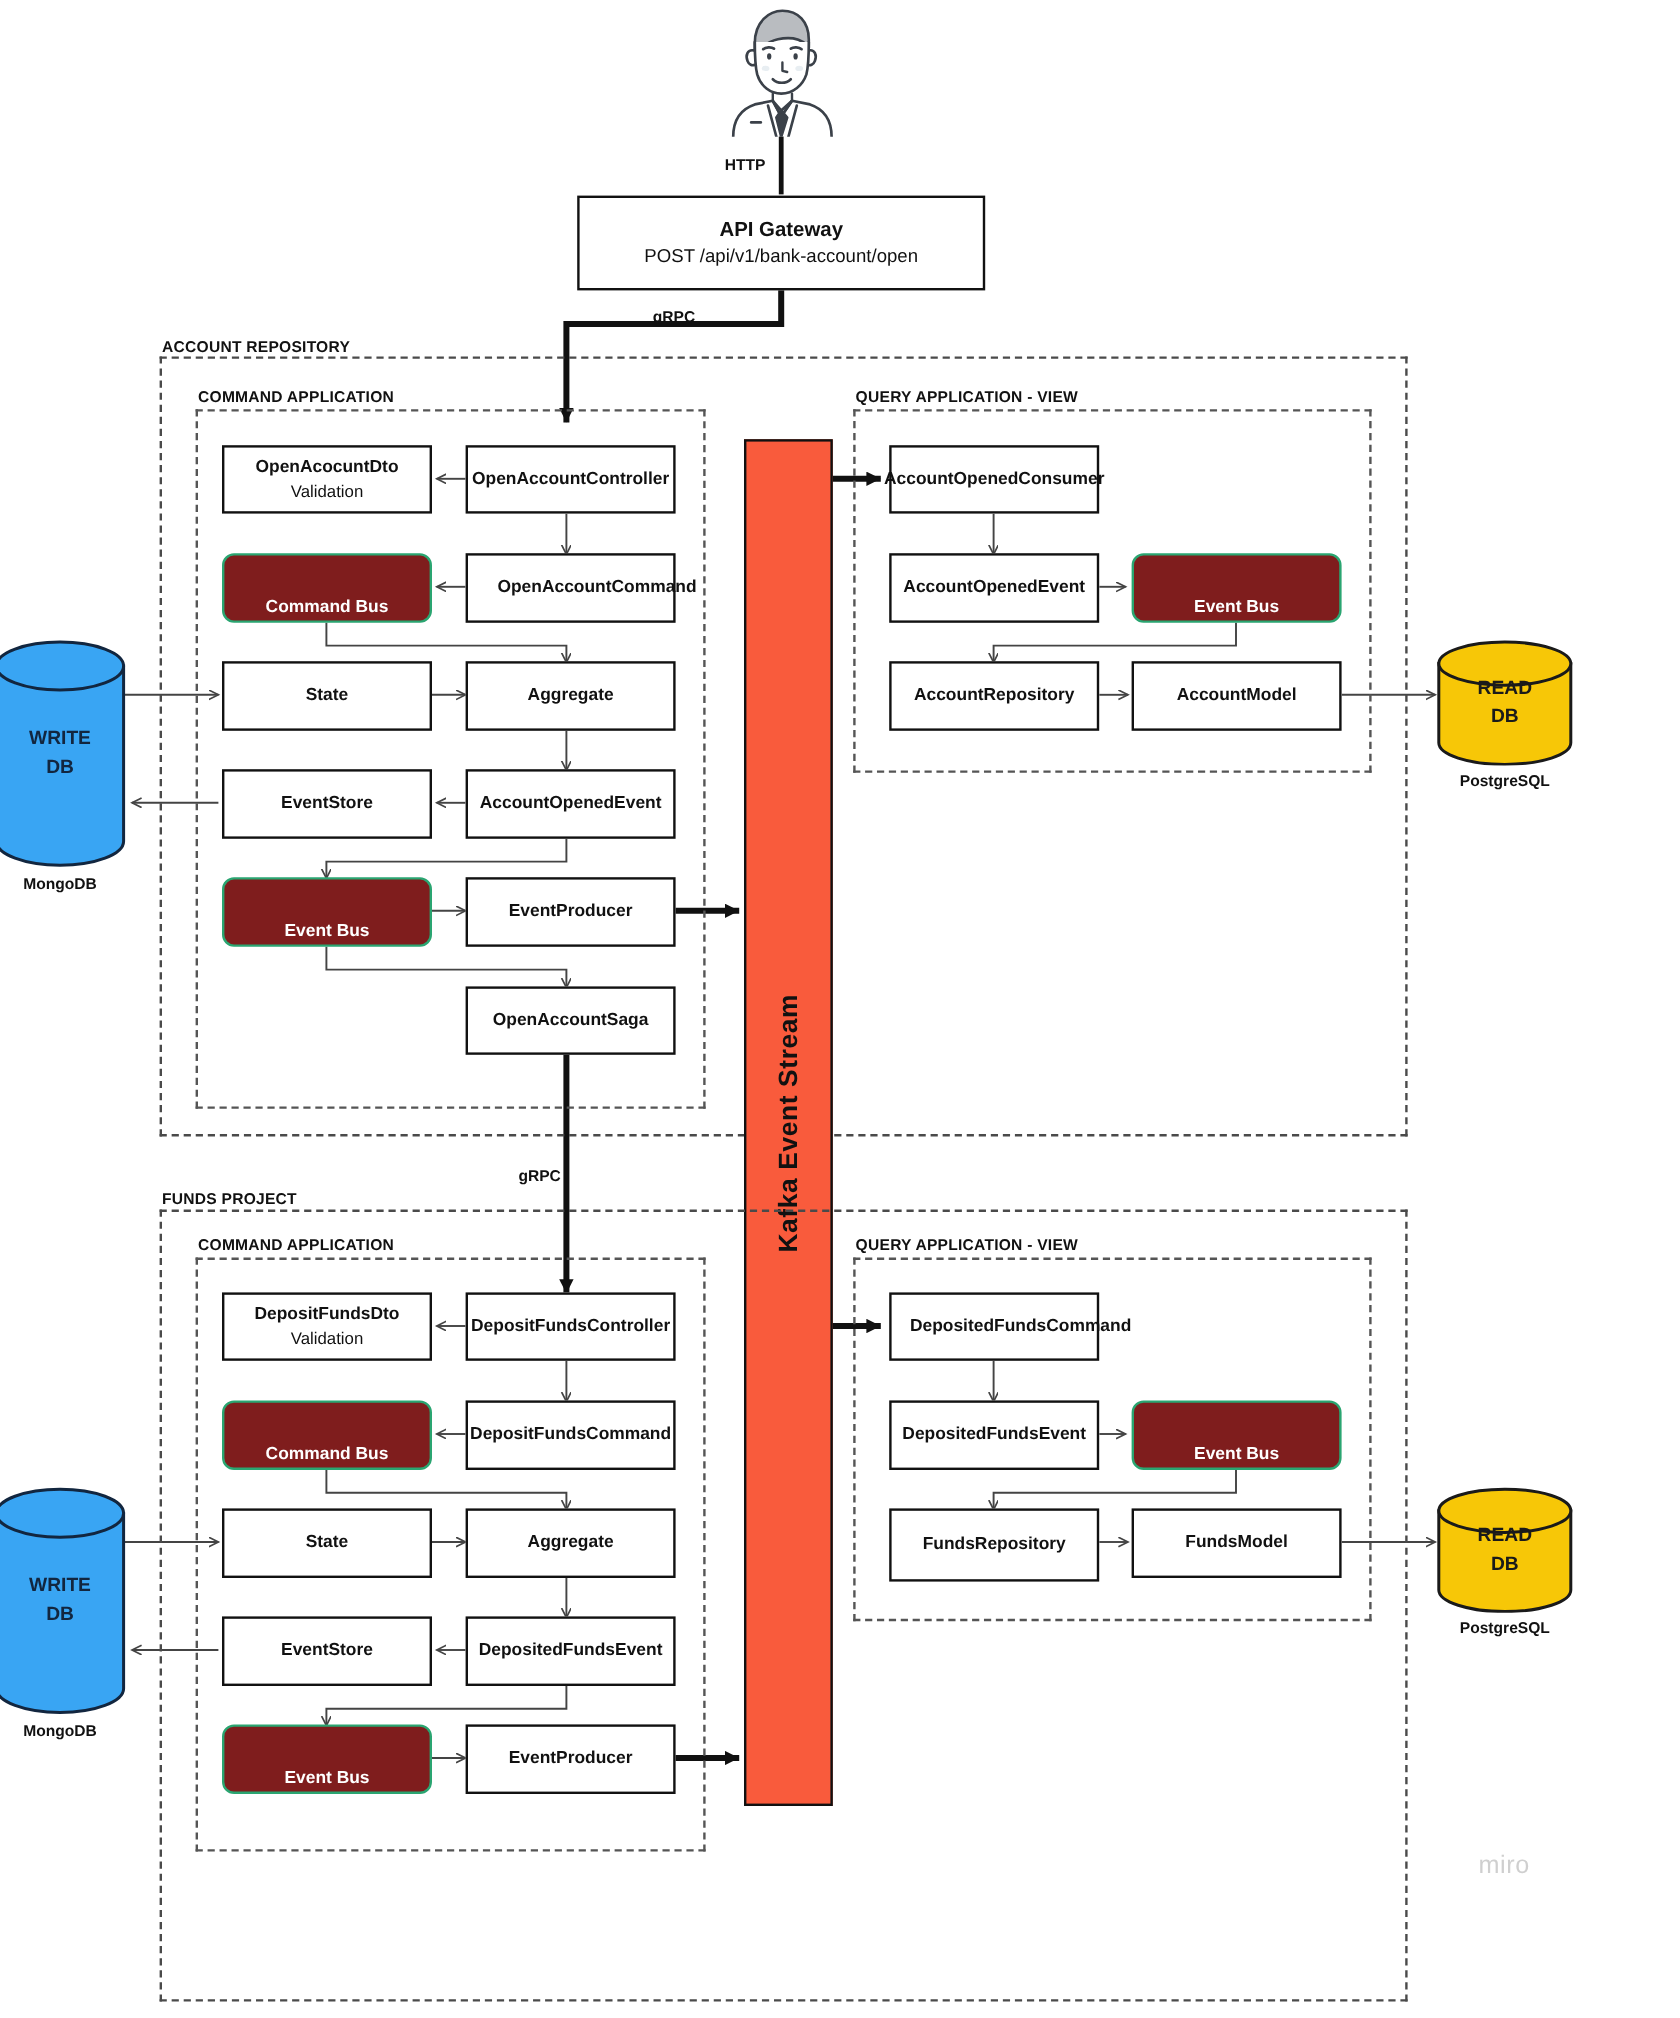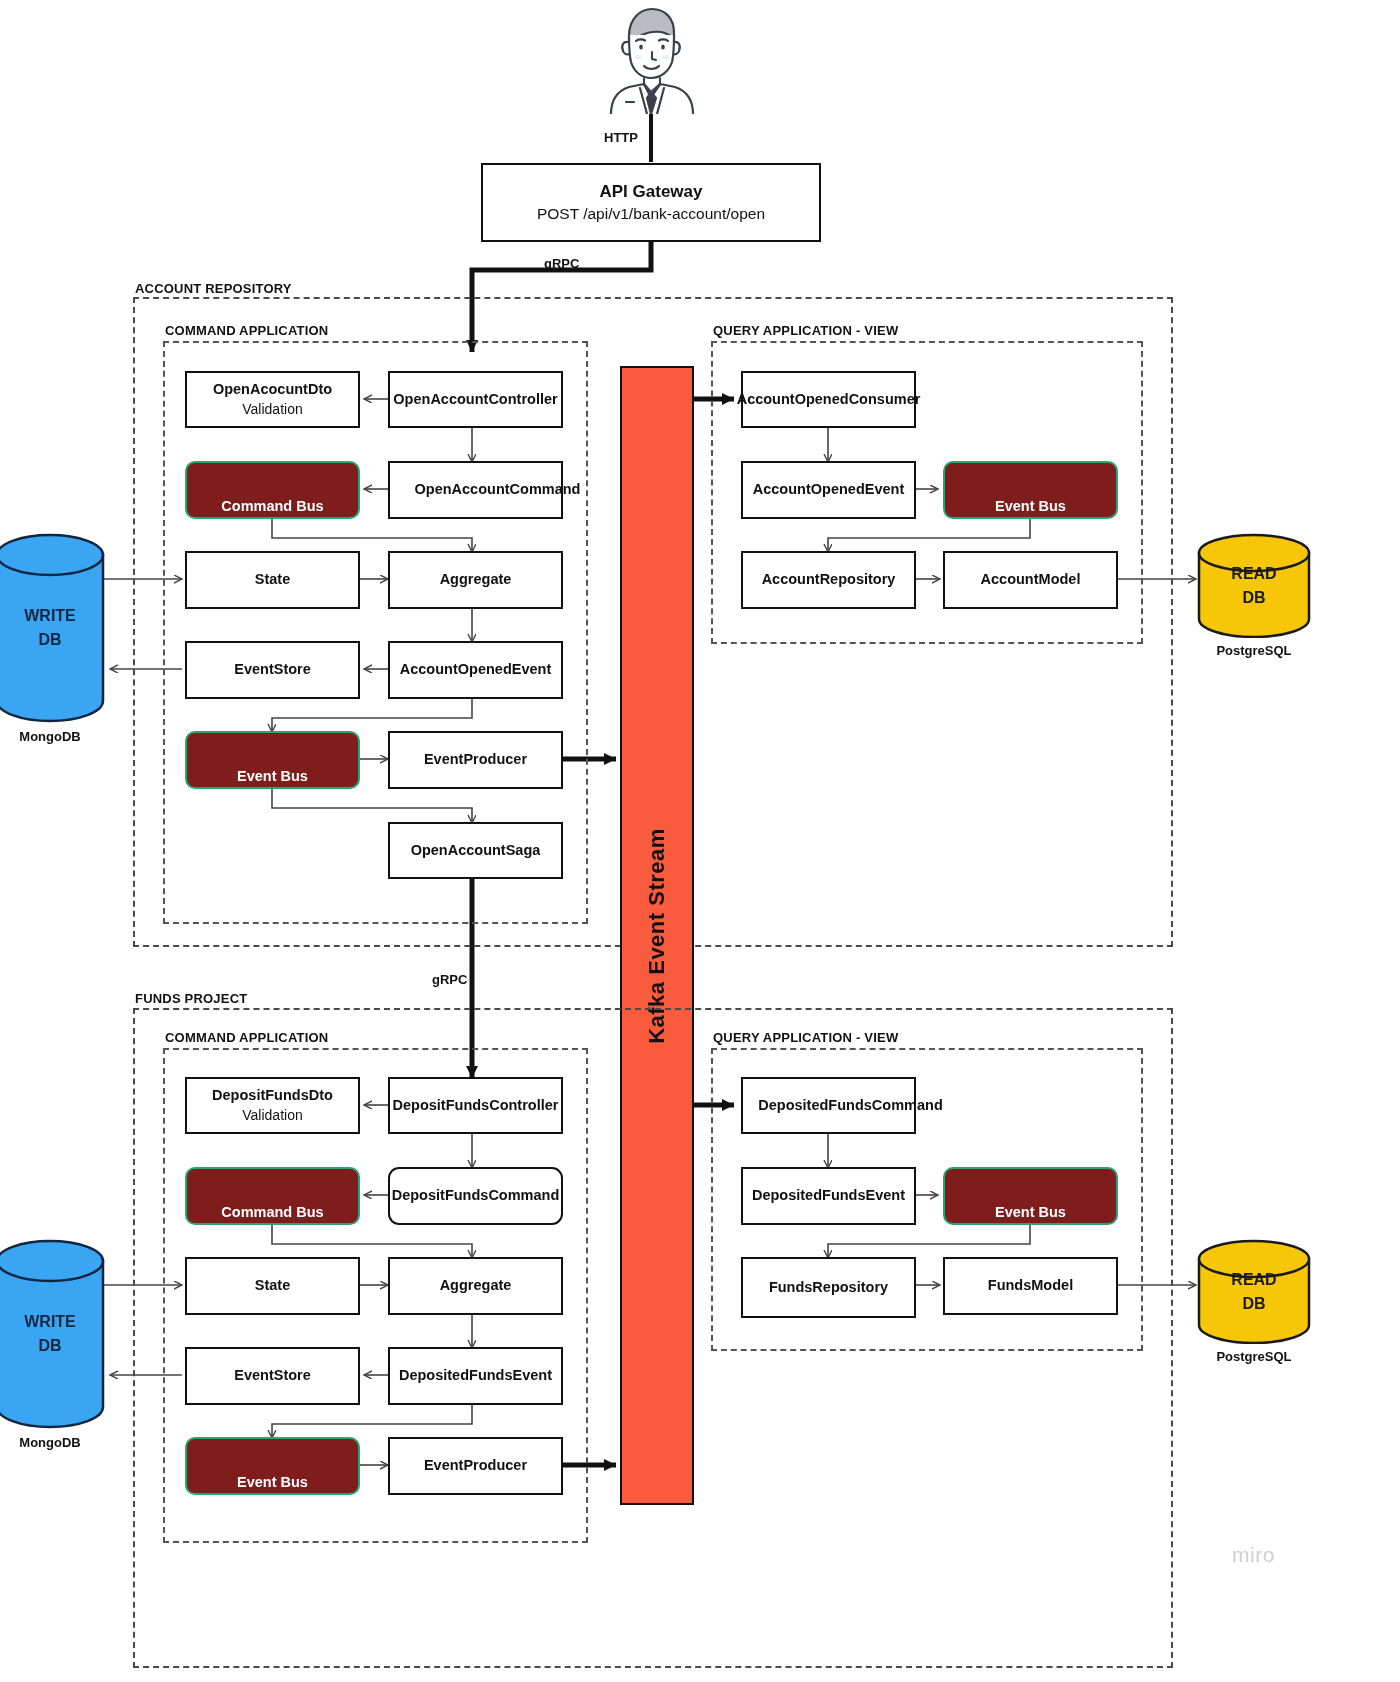--- a/index.html
+++ b/index.html
@@ -378,21 +378,21 @@
   </div>
 
   <div class="node" style="left:388px; top:1077px; width:175px; height:57px;">
     <div class="t1">DepositFundsController</div>
   </div>
 
   <div class="node bus" style="left:185px; top:1167px; width:175px; height:58px;">
     <div class="t1">Command Bus</div>
   </div>
 
-  <div class="node" style="left:388px; top:1167px; width:175px; height:58px;border-radius:11px;">
+  <div class="node" style="left:388px; top:1167px; width:175px; height:58px;">
     <div class="t1">DepositFundsCommand</div>
   </div>
 
   <div class="node" style="left:185px; top:1257px; width:175px; height:58px;">
     <div class="t1">State</div>
   </div>
 
   <div class="node" style="left:388px; top:1257px; width:175px; height:58px;">
     <div class="t1">Aggregate</div>
   </div>

